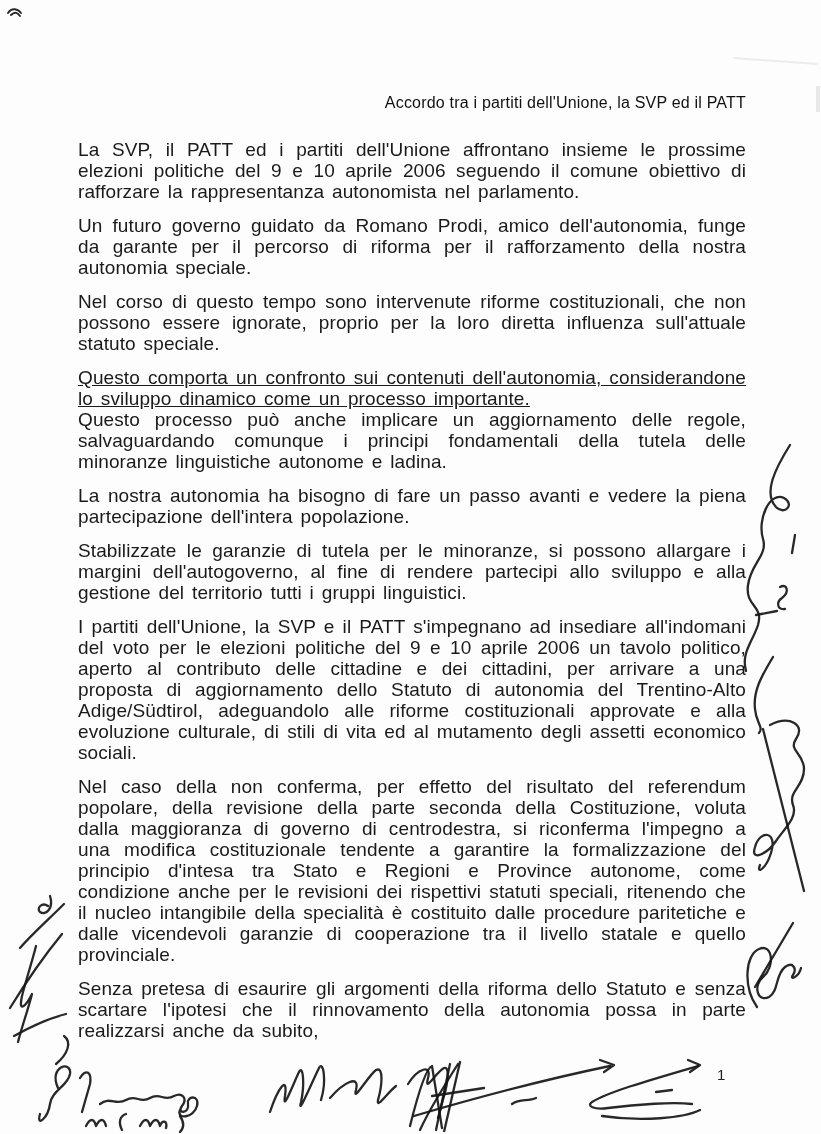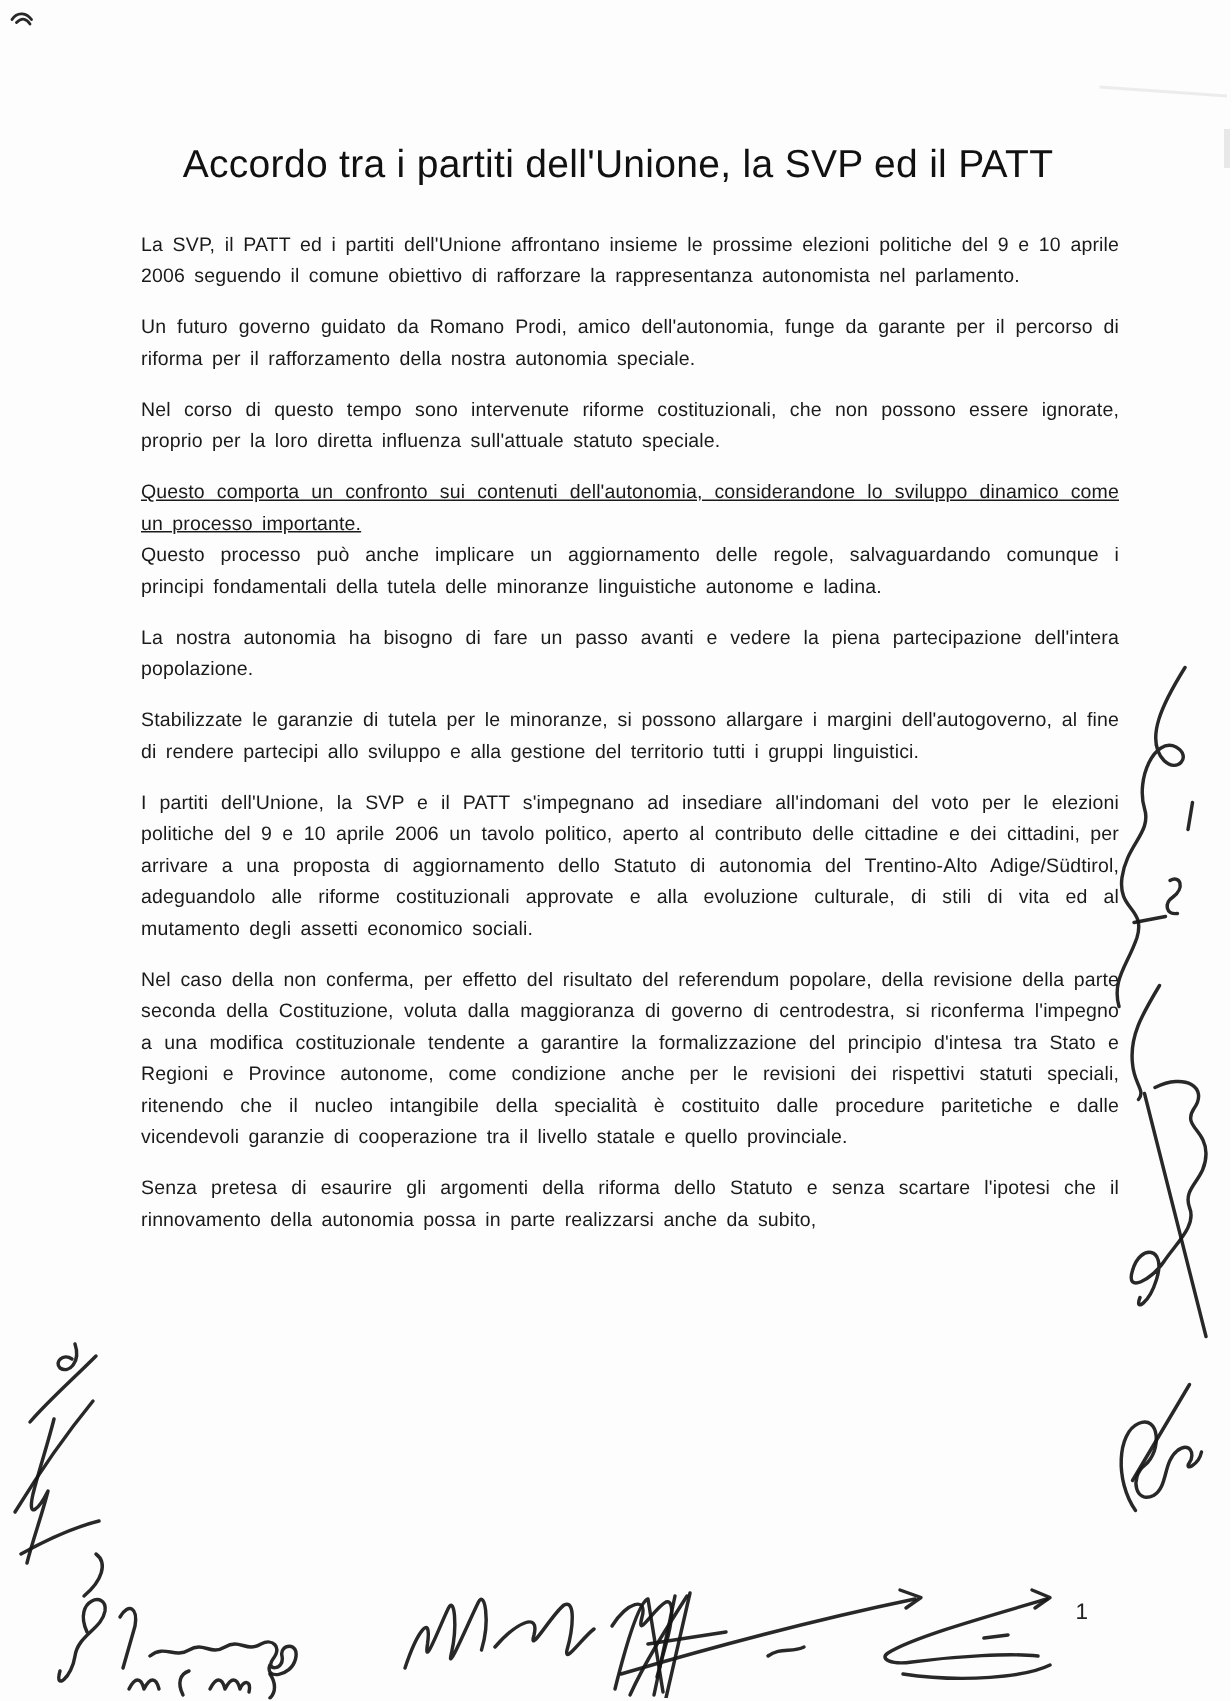--- a/index.html
+++ b/index.html
@@ -8,26 +8,26 @@
     width:821px; height:1134px;
     background:#fdfdfd;
     font-family:"Liberation Sans", sans-serif;
     color:#1a1a1a;
     overflow:hidden;
   }
   .content {
     position:absolute; left:78px; top:94px; width:668px;
   }
   .doc-title {
-    font-size:26px; font-weight:400; text-align:center;
+    font-size:16px; font-weight:400; text-align:right;
     margin:0 0 27px 0; letter-spacing:.2px; color:#111;
   }
   .content p {
-    font-size:13px; line-height:21px; text-align:justify;
-    margin:0 0 13px 16px; word-spacing:2.5px; letter-spacing:.1px;
+    font-size:19px; line-height:21px; text-align:justify;
+    margin:0 0 13px 0; word-spacing:2.5px; letter-spacing:.1px;
   }
   .content p.joined { margin-bottom:0;text-decoration:underline; }
   .page-number {
     position:absolute; left:717px; top:1066px;
     font-size:15px; color:#222;
   }
   .sig { position:absolute; pointer-events:none; }
   .sig path {
     fill:none; stroke:#161616; stroke-width:2.3;
     stroke-linecap:round; stroke-linejoin:round; opacity:.92;

